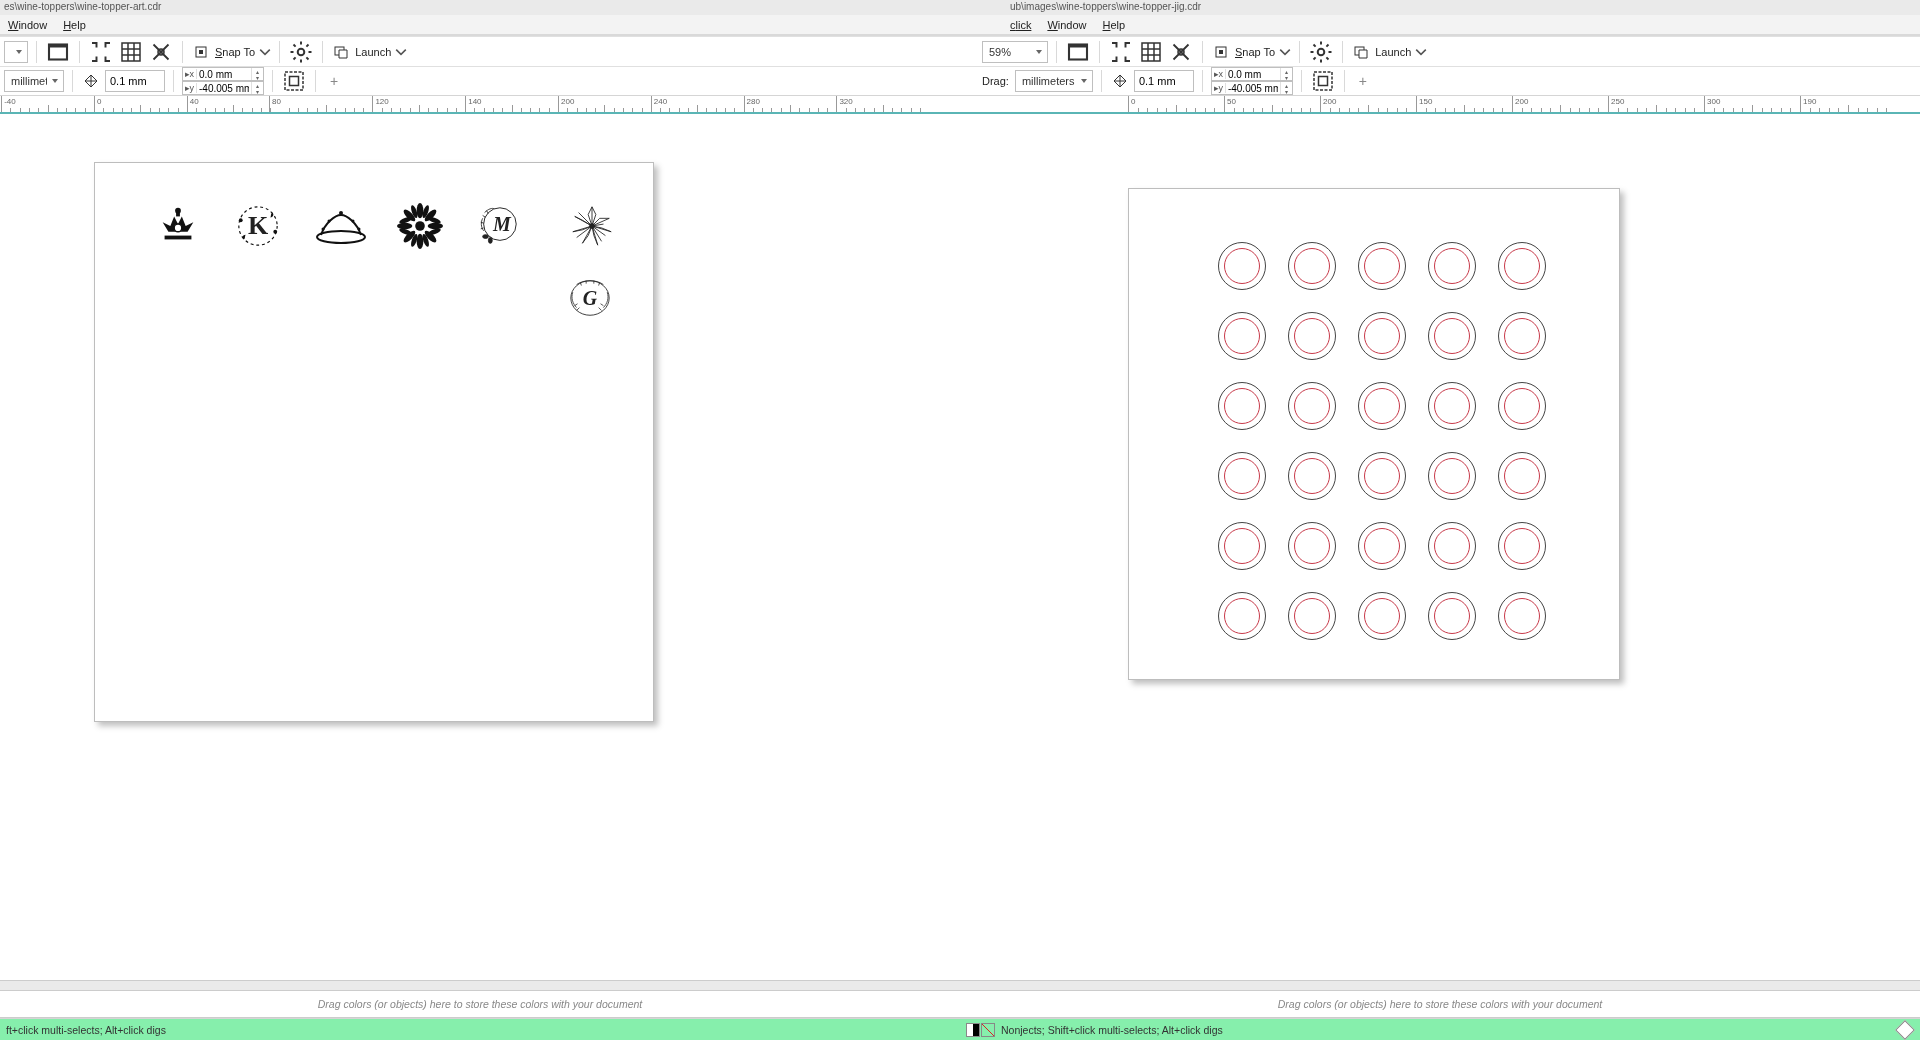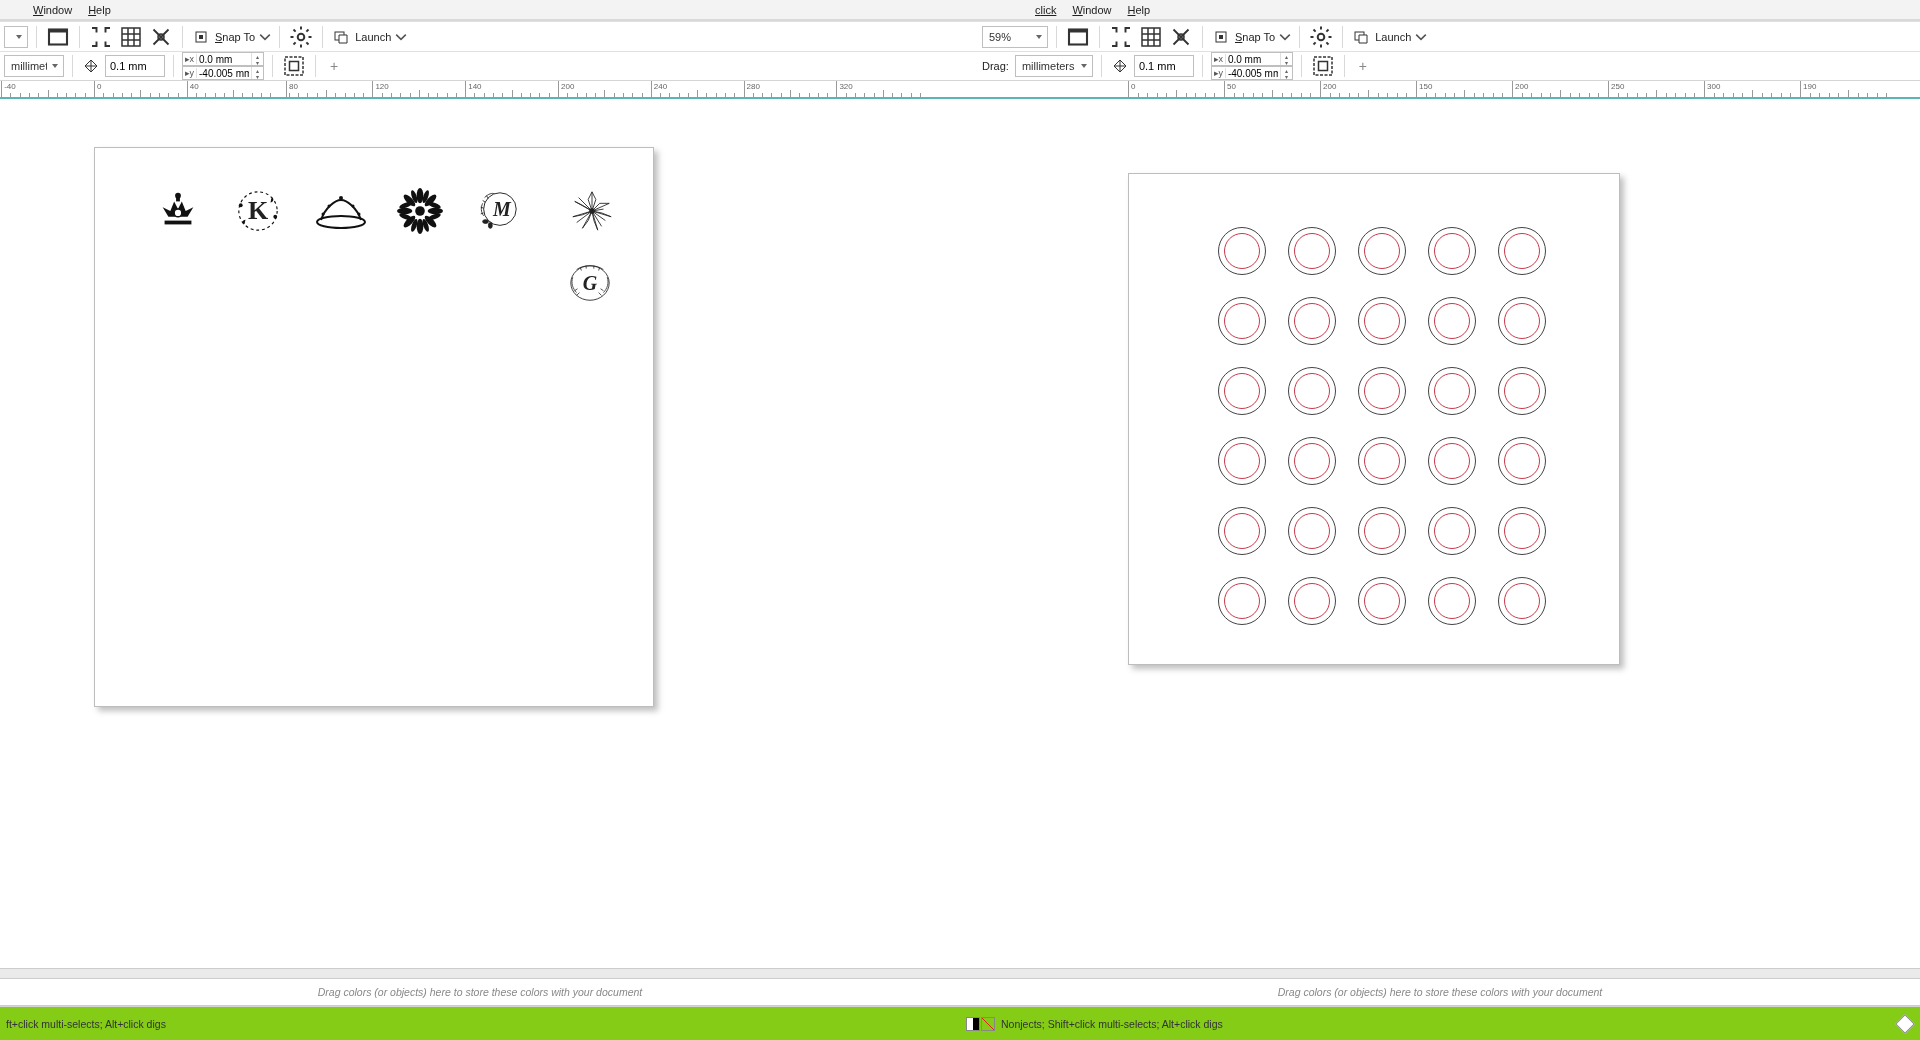--- a/index.html
+++ b/index.html
@@ -5,21 +5,21 @@
   * { margin:0; padding:0; box-sizing:border-box; }
   html,body { width:1920px; height:1040px; font-family:"Segoe UI",Arial,sans-serif; font-size:11px; background:#efefef; overflow:hidden; color:#222; }
   .app { display:flex; flex-direction:column; width:100%; height:100%; }
 
 
   .title-row { height:15px; background:#eaeaea; display:flex; }
   .title-cell { flex:1; padding:1px 4px; font-size:10px; color:#555; overflow:hidden; white-space:nowrap; }
 
 
   .menu-row { height:19px; background:#f3f3f3; display:flex; }
-  .menu-cell { flex:1; display:flex; align-items:center;margin-left:25px; }
+  .menu-cell { flex:1; display:flex; align-items:center; }
   .menu-cell .menu-item { padding:2px 8px; font-size:11px; cursor:default; }
   .menu-cell .menu-item:first-letter { text-decoration:underline; }
   
 
   .grey-band { height:2px; background:#d9d9d9; }
 
 
   .tb-row { height:30px; background:#fff; border-top:1px solid #e0e0e0; display:flex; }
   .tb-cell { flex:1; display:flex; align-items:center; gap:4px; padding:0 4px; }
   .v-sep { width:1px; height:22px; background:#d9d9d9; margin:0 4px; }
@@ -66,34 +66,38 @@
 
   .art{position:absolute;width:46px;height:46px;display:flex;align-items:center;justify-content:center;}
   .art svg{width:100%;height:100%;}
   .monoletter{font-family:"Brush Script MT","Segoe Script",cursive;font-weight:bold;}
 
 
   .tray-row { height:28px; background:#fff; border-top:1px solid #ccc; border-bottom:1px solid #ccc; display:flex;}
   .tray-cell { flex:1; display:flex; align-items:center; justify-content:center; font-size:10.5px; font-style:italic; color:#888;}
 
 
-  .status-row { height:34px; background:#84cc16; border-top:1px solid #d5d5d5; display:flex;}
+  .status-row { height:22px; background:#86efac; border-top:1px solid #d5d5d5; display:flex;}
   .status-cell { flex:1; display:flex; align-items:center; padding:0 6px; font-size:10.5px; color:#333; gap:6px;}
   .status-cell.right{justify-content:flex-start;}
   .swatch-pair{display:flex;align-items:center;gap:1px;}
   .swatch{width:14px;height:14px;border:1px solid #888;position:relative;background:linear-gradient(45deg,transparent 46%, #d22 46%, #d22 54%, transparent 54%);}
   .swatch.fill{background:none;}
   .swatch.fill::before{content:'';position:absolute;inset:0;background:conic-gradient(#000 0deg 180deg,#fff 180deg 360deg);}
   .end-swatch{width:14px;height:14px;transform:rotate(45deg);border:1px solid #888;background:#fff;margin-right:2px;}
 </style>
 </head>
 <body>
 
 <div class="app">
 
+  <div class="title-row">
+    <div class="title-cell">es\wine-toppers\wine-topper-art.cdr</div>
+    <div class="title-cell" style="padding-left:96px">ub\images\wine-toppers\wine-topper-jig.cdr</div>
+  </div>
 
   <div class="menu-row">
     <div class="menu-cell">
       <span class="menu-item">Window</span>
       <span class="menu-item">Help</span>
     </div>
     <div class="menu-cell" style="padding-left:84px">
       <span class="menu-item" style="text-decoration:underline">click</span>
       <span class="menu-item">Window</span>
       <span class="menu-item">Help</span>
@@ -347,21 +351,21 @@
         </div>
         <div class="tick minor" style="left: 196.08px;"></div>
         <div class="tick minor" style="left: 205.36px;"></div>
         <div class="tick minor" style="left: 214.64px;"></div>
         <div class="tick minor" style="left: 223.92px;"></div>
         <div class="tick mid" style="left: 233.2px;"></div>
         <div class="tick minor" style="left: 242.48px;"></div>
         <div class="tick minor" style="left: 251.76px;"></div>
         <div class="tick minor" style="left: 261.04px;"></div>
         <div class="tick minor" style="left: 270.32px;"></div>
-        <div class="tick" style="left: 286px; text-decoration: underline;">
+        <div class="tick" style="left: 269px; text-decoration: underline;">
           <span>80</span>
         </div>
         <div class="tick minor" style="left: 288.88px;"></div>
         <div class="tick minor" style="left: 298.16px;"></div>
         <div class="tick minor" style="left: 307.44px;"></div>
         <div class="tick minor" style="left: 316.72px;"></div>
         <div class="tick mid" style="left: 326px;"></div>
         <div class="tick minor" style="left: 335.28px;"></div>
         <div class="tick minor" style="left: 344.56px;"></div>
         <div class="tick minor" style="left: 353.84px;"></div>

